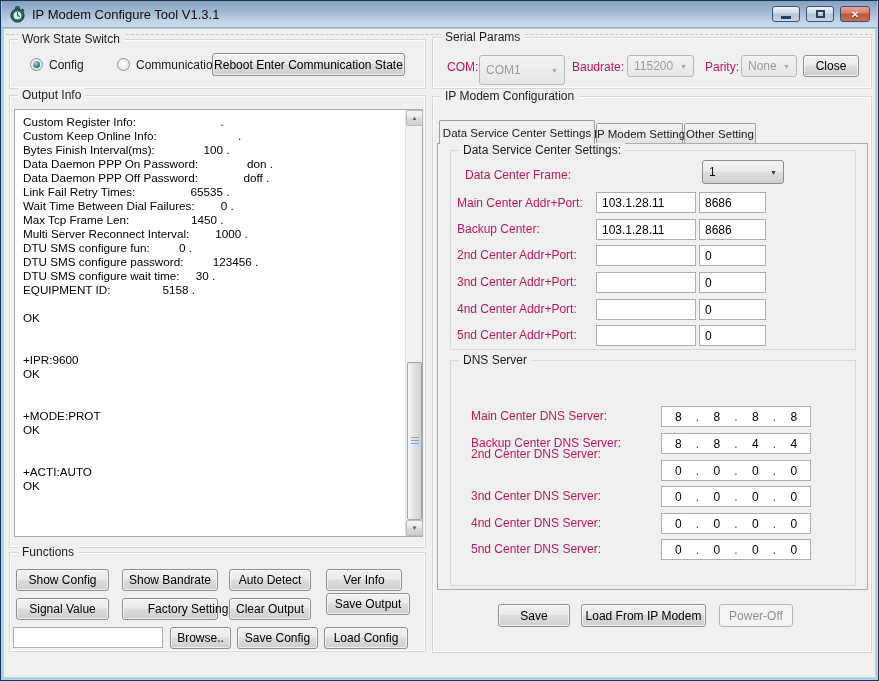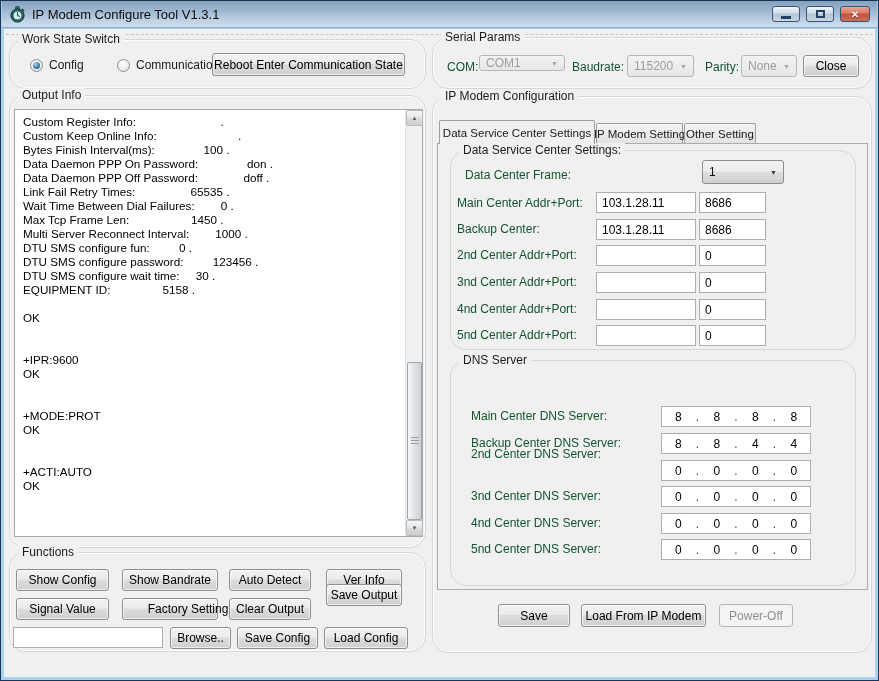--- a/index.html
+++ b/index.html
@@ -28,49 +28,49 @@
     width:30px;
     background:linear-gradient(#eba595, #d97763 45%, #c4523c 50%, #cd6e57);
     color:#fff; font-size:10px; font-weight:bold; text-shadow:0 1px 1px #7c2314;
   }
   .min-glyph { width:10px; height:3px; background:#23405f; margin-top:7px; }
   .max-glyph { width:9px; height:8px; border:2px solid #23405f; background:transparent; }
 
   .client { position:absolute; left:3px; right:3px; top:28px; bottom:3px; background:#f0f0f0; }
   .topdash { position:absolute; left:5px; right:5px; top:33px; border-top:1px dashed #cfc7b6; }
 
-  .groupbox { position:absolute; border:1px solid #d7d7d7; border-radius:16px; box-shadow:inset 0 0 0 1px #fdfdfd; }
+  .groupbox { position:absolute; border:1px solid #d7d7d7; border-radius:0; box-shadow:inset 0 0 0 1px #fdfdfd; }
   .gb-label { position:absolute; top:-8px; left:8px; background:#f0f0f0; padding:0 4px; font-size:12px; color:#1c1c1c; white-space:nowrap; line-height:15px; }
 
   .win-btn {
     position:absolute; border:1px solid #8e8f8f; border-radius:3px;
     background:linear-gradient(#f2f2f2, #ebebeb 45%, #dcdcdc 50%, #cfcfcf);
     box-shadow:inset 0 0 0 1px rgba(255,255,255,.65);
     font-size:12px; color:#000; display:flex; align-items:center; justify-content:center;
     white-space:nowrap; cursor:default;
   }
   .win-btn.disabled { border-color:#b0b5ba; background:#f4f4f4; box-shadow:none; color:#8d9091; }
 
-  .radio-row { position:absolute; display:flex; align-items:flex-end; gap:6px; }
+  .radio-row { position:absolute; display:flex; align-items:flex-start; gap:6px; }
   .radio { width:13px; height:13px; border-radius:50%; border:1px solid #8a9097; background:radial-gradient(circle at 40% 35%, #ffffff, #dcdcdc); position:relative; }
   .radio.on::after { content:""; position:absolute; inset:2px; border-radius:50%; background:radial-gradient(circle at 35% 30%, #9fd8ef, #2a6d93 70%, #174b68); }
   .radio-label { font-size:12px; color:#1c1c1c; }
 
   .combo {
     position:absolute; border:1px solid #898c90; border-radius:3px;
     background:linear-gradient(#f4f4f4, #ececec 45%, #dedede 50%, #d0d0d0);
     font-size:12px; color:#111; display:flex; align-items:center; padding-left:6px;
   }
   .combo .arrow { margin-left:auto; padding-right:6px; font-size:7px; color:#3c4248; }
   .combo.disabled { border-color:#b4b7bb; color:#9b9da0; background:linear-gradient(#f3f3f3,#e6e6e6); }
   .combo.disabled .arrow { color:#a2a5a9; }
 
   .tb { position:absolute; border:1px solid #abadb3; background:#fff; font-family:"Liberation Sans",sans-serif; font-size:12px; color:#000; padding:0 5px; outline:none; }
 
-  .field-label { position:absolute; font-size:12px; color:#14532d; white-space:nowrap; }
+  .field-label { position:absolute; font-size:12px; color:#be185d; white-space:nowrap; }
 
   .outbox { position:absolute; border:1px solid #a9a9a9; background:#fff; }
   .outtext {
     position:absolute; left:0; top:0; right:19px; bottom:0; overflow:hidden;
     padding:5px 2px 0 8px; font-size:11.7px; line-height:14px; white-space:pre; color:#000;
   }
   .sb { position:absolute; top:0; right:0; bottom:0; width:17px; background:#f1f1f1; border-left:1px solid #e2e2e2; }
   .sb-arrow {
     position:absolute; left:0; width:17px; height:16px; border:1px solid #b8bcbf; border-radius:2px;
     background:linear-gradient(#f6f6f6,#e8e8e8 45%,#dadada 50%,#cfcfcf);
@@ -135,21 +135,21 @@
     <div class="radio-row" style="left:107px;top:18px;">
       <span class="radio"></span>
       <span class="radio-label">Communication</span>
     </div>
     <div class="win-btn" style="left:202px;top:13px;width:193px;height:23px;">Reboot Enter Communication State</div>
   </div>
 
   <div class="groupbox" style="left:431px;top:36px;width:440px;height:52px;">
     <div class="gb-label">Serial Params</div>
     <div class="field-label" style="left:14px;top:22px;">COM:</div>
-    <div class="combo disabled" style="left:46px;top:17px;width:86px;height:16px;">
+    <div class="combo disabled" style="left:46px;top:17px;width:86px;height:30px;">
       <span>COM1</span>
       <span class="arrow">▼</span>
     </div>
     <div class="field-label" style="left:139px;top:22px;">Baudrate:</div>
     <div class="combo disabled" style="left:194px;top:17px;width:67px;height:22px;">
       <span>115200</span>
       <span class="arrow">▼</span>
     </div>
     <div class="field-label" style="left:272px;top:22px;">Parity:</div>
     <div class="combo disabled" style="left:308px;top:17px;width:56px;height:22px;">
@@ -205,21 +205,21 @@
 
   <div class="groupbox" style="left:8px;top:551px;width:417px;height:100px;">
     <div class="gb-label">Functions</div>
     <div class="win-btn" style="left:6px;top:16px;width:93px;height:22px;">Show Config</div>
     <div class="win-btn" style="left:112px;top:16px;width:96px;height:22px;">Show Bandrate</div>
     <div class="win-btn" style="left:219px;top:16px;width:82px;height:22px;text-align:center;">Auto Detect</div>
     <div class="win-btn" style="left:316px;top:16px;width:76px;height:22px;">Ver Info</div>
     <div class="win-btn" style="left:6px;top:45px;width:93px;height:22px;">Signal Value</div>
     <div class="win-btn" style="left:112px;top:45px;width:96px;height:22px;padding-left:36px;">Factory Setting</div>
     <div class="win-btn" style="left:219px;top:45px;width:82px;height:22px;">Clear Output</div>
-    <div class="win-btn" style="left:316px;top:31px;width:76px;height:22px;">Save Output</div>
+    <div class="win-btn" style="left:316px;top:40px;width:84px;height:22px;">Save Output</div>
     <input class="tb" style="left: 3px; top: 74px; width: 150px; height: 21px;" value="">
     <div class="win-btn" style="left:160px;top:74px;width:61px;height:22px;">Browse..</div>
     <div class="win-btn" style="left:227px;top:74px;width:81px;height:22px;">Save Config</div>
     <div class="win-btn" style="left:314px;top:74px;width:84px;height:22px;">Load Config</div>
   </div>
 
   <div class="groupbox" style="left:431px;top:95px;width:440px;height:557px;">
     <div class="gb-label">IP Modem Configuration</div>
 
     <div class="tab active" style="left:6px;top:23px;width:156px;height:24px;">Data Service Center Settings</div>

